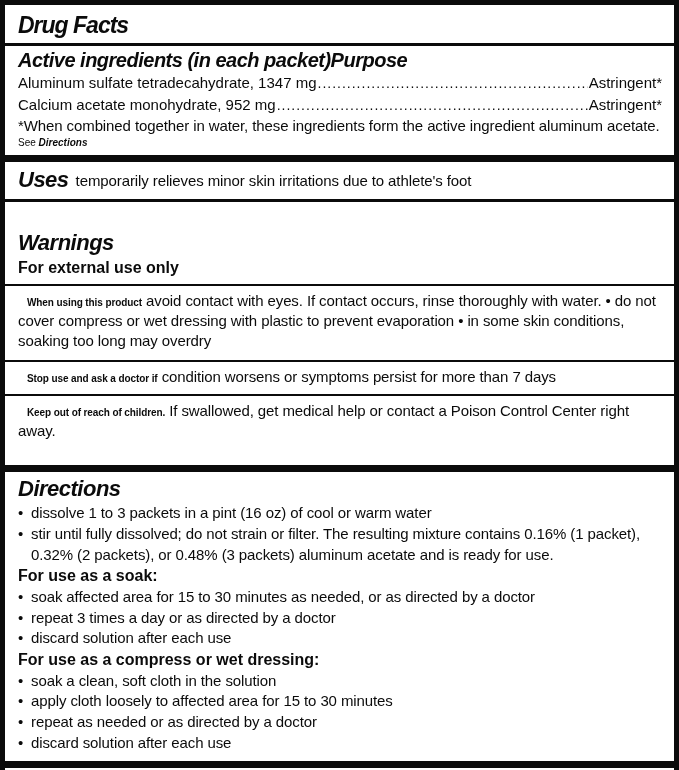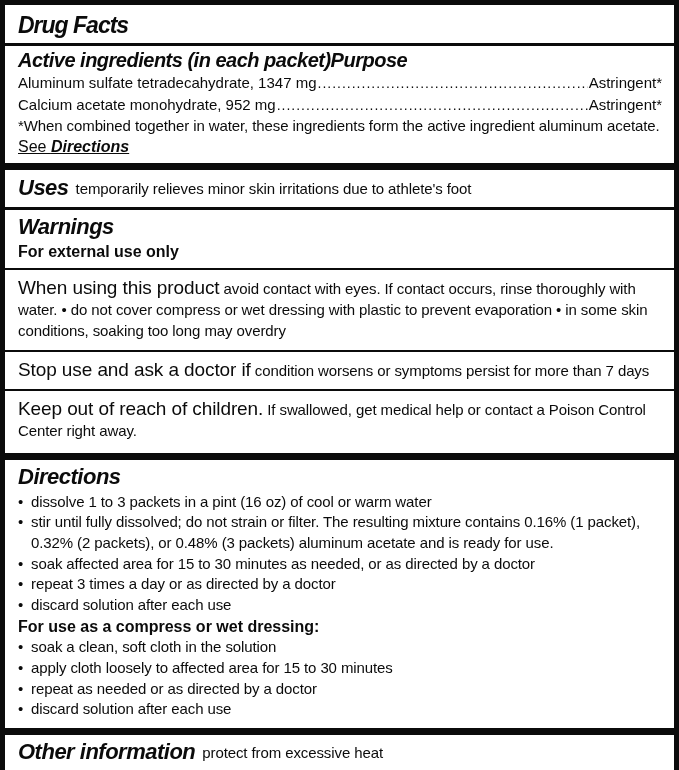--- a/index.html
+++ b/index.html
@@ -41,21 +41,21 @@
     letter-spacing: -0.5px;
     line-height: 1.1;
   }
   .h-col {
     font-size: 20px;
     font-weight: bold;
     font-style: italic;
     letter-spacing: -0.5px;
   }
   .body-txt { font-size: 15px; line-height: 1.35; letter-spacing: -0.1px; }
-  .bold-lead { font-weight: normal; font-size: 19px; }
+  .bold-lead { font-weight: bold; font-size: 10px; margin-left: 9px; }
   .sub-head { font-weight: bold; font-size: 16px; line-height: 1.35; }
 
   .inline-section { display: block; }
   .inline-section .h-big { margin-right: 7px; vertical-align: -1px; }
 
   
   .ai-header { display: flex; justify-content: flex-start; align-items: baseline; }
   .ing-row { display: flex; align-items: baseline; font-size: 15px; line-height: 1.45; }
   .ing-name { white-space: nowrap; text-align: right; }
   .ing-dots { flex: 1; overflow: hidden; white-space: nowrap; margin: 0 1px; }
@@ -65,21 +65,21 @@
   }
   .ing-purpose { white-space: nowrap; }
 
   
   .bullet-item { display: flex; font-size: 15px; line-height: 1.38; letter-spacing: -0.1px; }
   .bullet-item .bullet { width: 13px; flex: none; text-align: left; }
   .bullet-item .btxt { flex: 1; }
   .indent-wrap .btxt { padding-right: 4px; }
   .mt2 { margin-top: 2px; }
 
-  .see-line { font-size: 16px; line-height: 1.35; text-decoration: underline; }
+  .see-line { font-size: 10px; line-height: 1.35; }
   .see-ref { font-weight: bold; font-style: italic; }
 </style>
 </head>
 <body>
 
 <div class="label">
 
   <div class="pad">
     <div class="title">Drug Facts</div>
   </div>
@@ -105,51 +105,52 @@
   </div>
 
   <div class="rule-thick"></div>
 
   <div class="pad inline-section" style="padding-top:6px; padding-bottom:7px;">
     <span class="h-big">Uses</span><span class="body-txt">temporarily relieves minor skin irritations due to athlete's foot</span>
   </div>
 
   <div class="rule-med"></div>
 
-  <div class="pad" style="padding-top:5px;">
+  <div class="pad" style="padding-top:5px;margin-top:24px;">
     <div class="h-big">Warnings</div>
     <div class="sub-head mt2">For external use only</div>
   </div>
   <div class="rule-thin"></div>
   <div class="pad body-txt" style="padding-top:5px; padding-bottom:9px;">
     <span class="bold-lead">When using this product</span><span> avoid contact with eyes. If contact occurs, rinse thoroughly with water. • do not cover compress or wet dressing with plastic to prevent evaporation • in some skin conditions, soaking too long may overdry</span>
   </div>
   <div class="rule-thin"></div>
   <div class="pad body-txt" style="padding-top:5px; padding-bottom:6px;">
     <span class="bold-lead">Stop use and ask a doctor if</span><span> condition worsens or symptoms persist for more than 7 days</span>
   </div>
   <div class="rule-thin"></div>
-  <div class="pad body-txt" style="padding-top:5px; padding-bottom:12px;">
+  <div class="pad body-txt" style="padding-top:5px; padding-bottom:24px;">
     <span class="bold-lead">Keep out of reach of children.</span><span> If swallowed, get medical help or contact a Poison Control Center right away.</span>
   </div>
 
   <div class="rule-thick"></div>
 
   <div class="pad" style="padding-top:5px; padding-bottom:8px;">
     <div class="h-big">Directions</div>
     <div class="mt2 indent-wrap">
         <div class="bullet-item">
           <span class="bullet">•</span>
           <span class="btxt">dissolve 1 to 3 packets in a pint (16 oz) of cool or warm water</span>
         </div>
         <div class="bullet-item">
           <span class="bullet">•</span>
           <span class="btxt">stir until fully dissolved; do not strain or filter. The resulting mixture contains 0.16% (1 packet), 0.32% (2 packets), or 0.48% (3 packets) aluminum acetate and is ready for use.</span>
         </div>
       </div>
+    <div class="sub-head">For use as a soak:</div>
     <div>
         <div class="bullet-item">
           <span class="bullet">•</span>
           <span class="btxt">soak affected area for 15 to 30 minutes as needed, or as directed by a doctor</span>
         </div>
         <div class="bullet-item">
           <span class="bullet">•</span>
           <span class="btxt">repeat 3 times a day or as directed by a doctor</span>
         </div>
         <div class="bullet-item">

